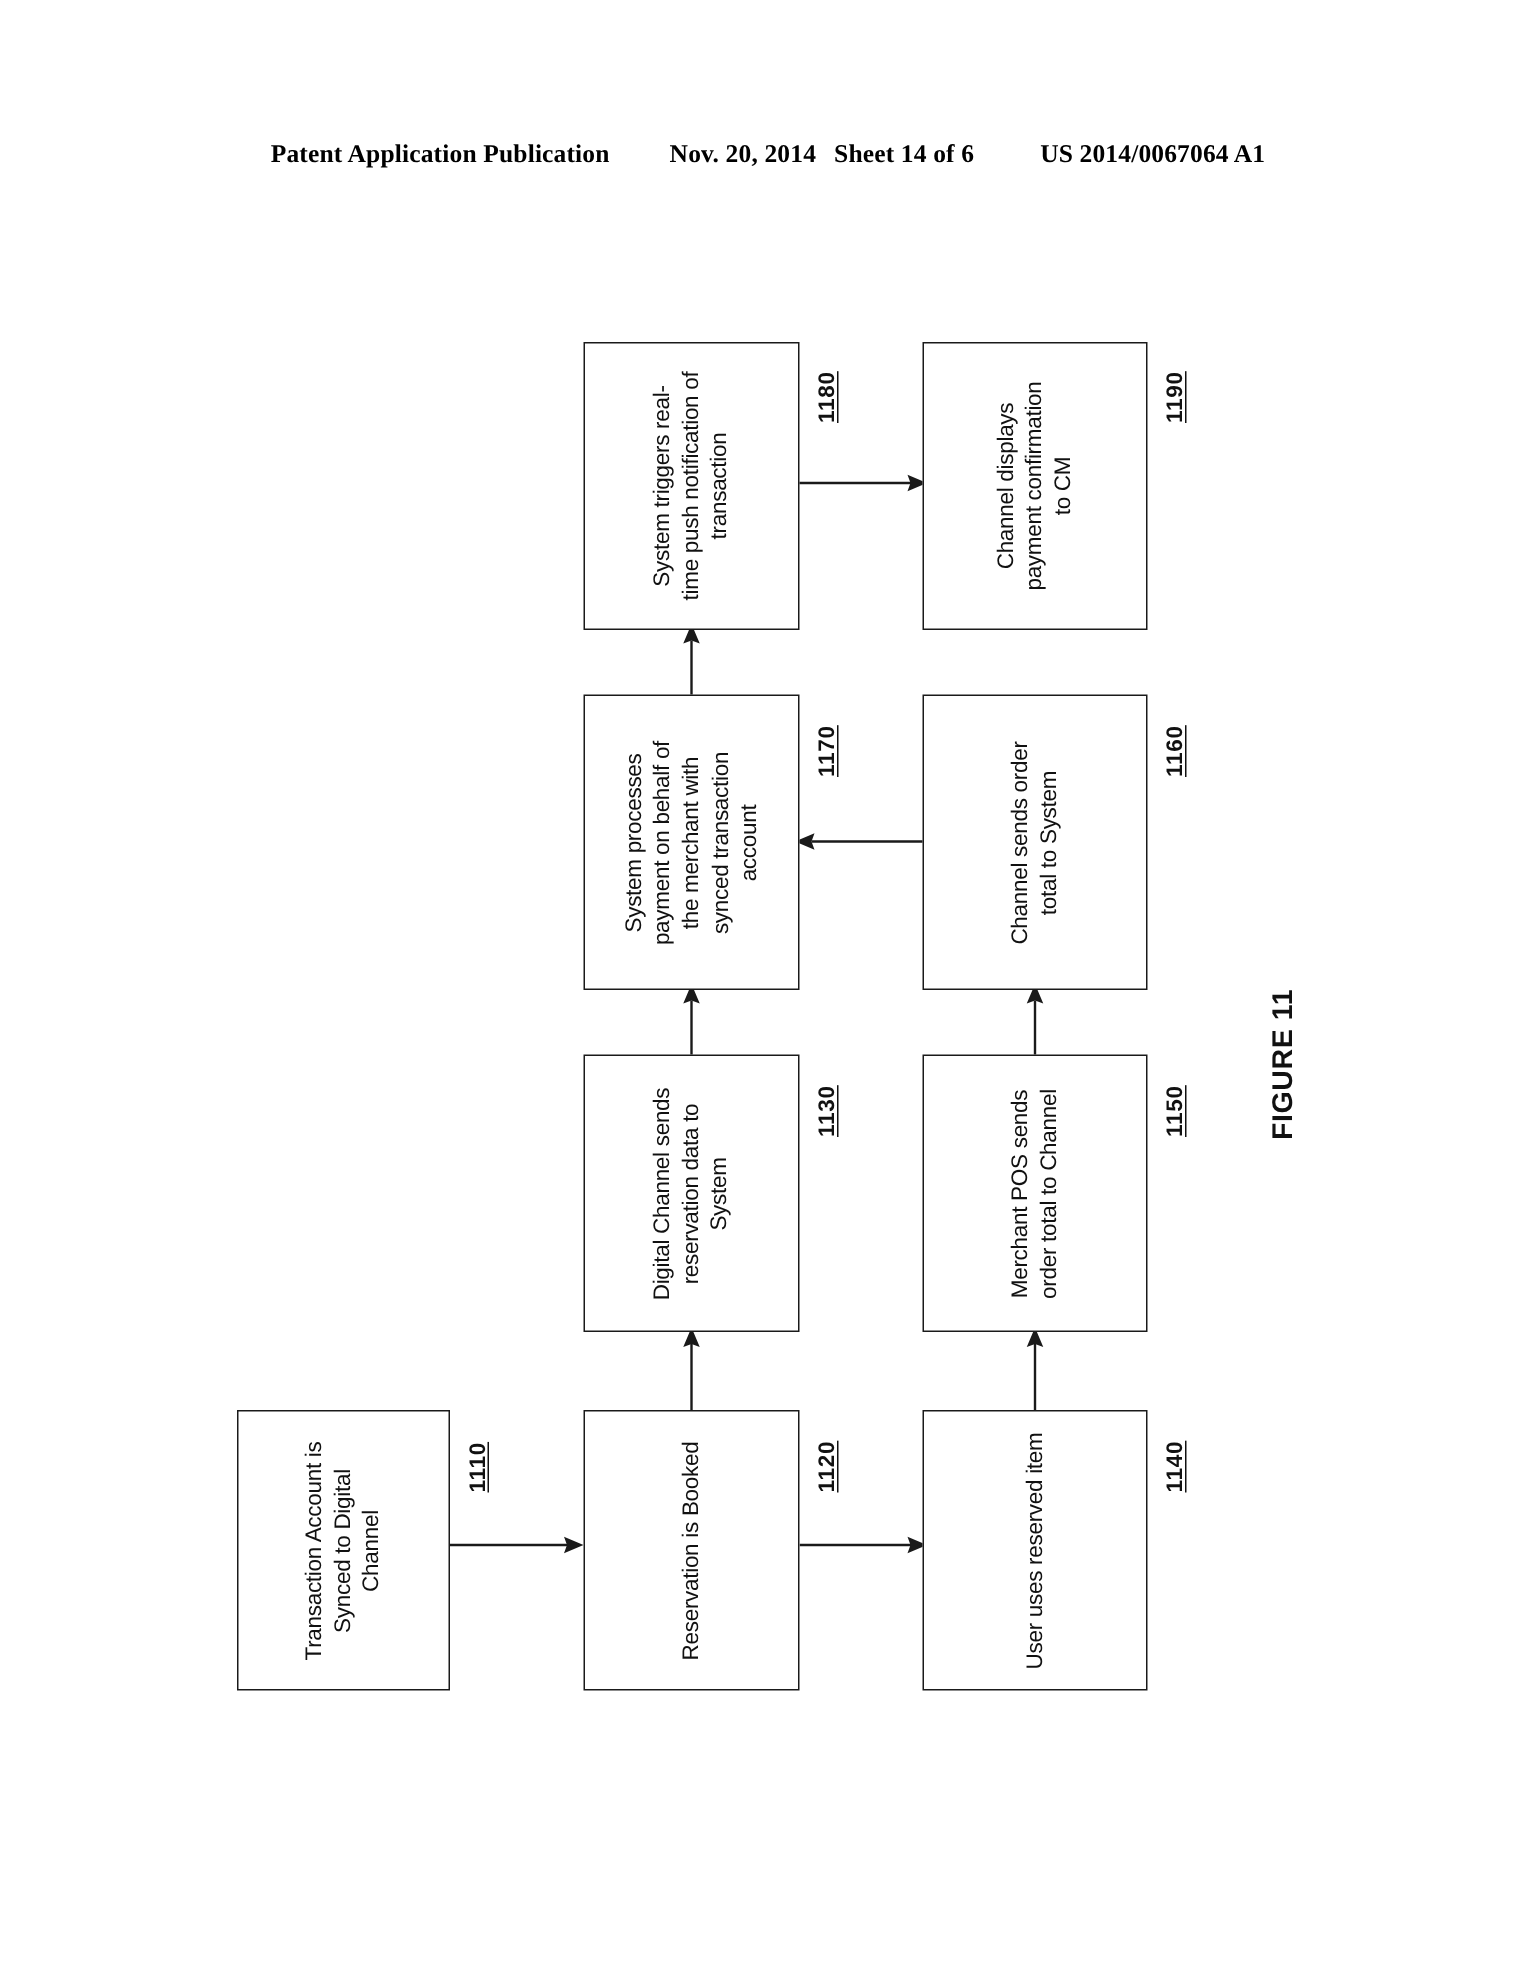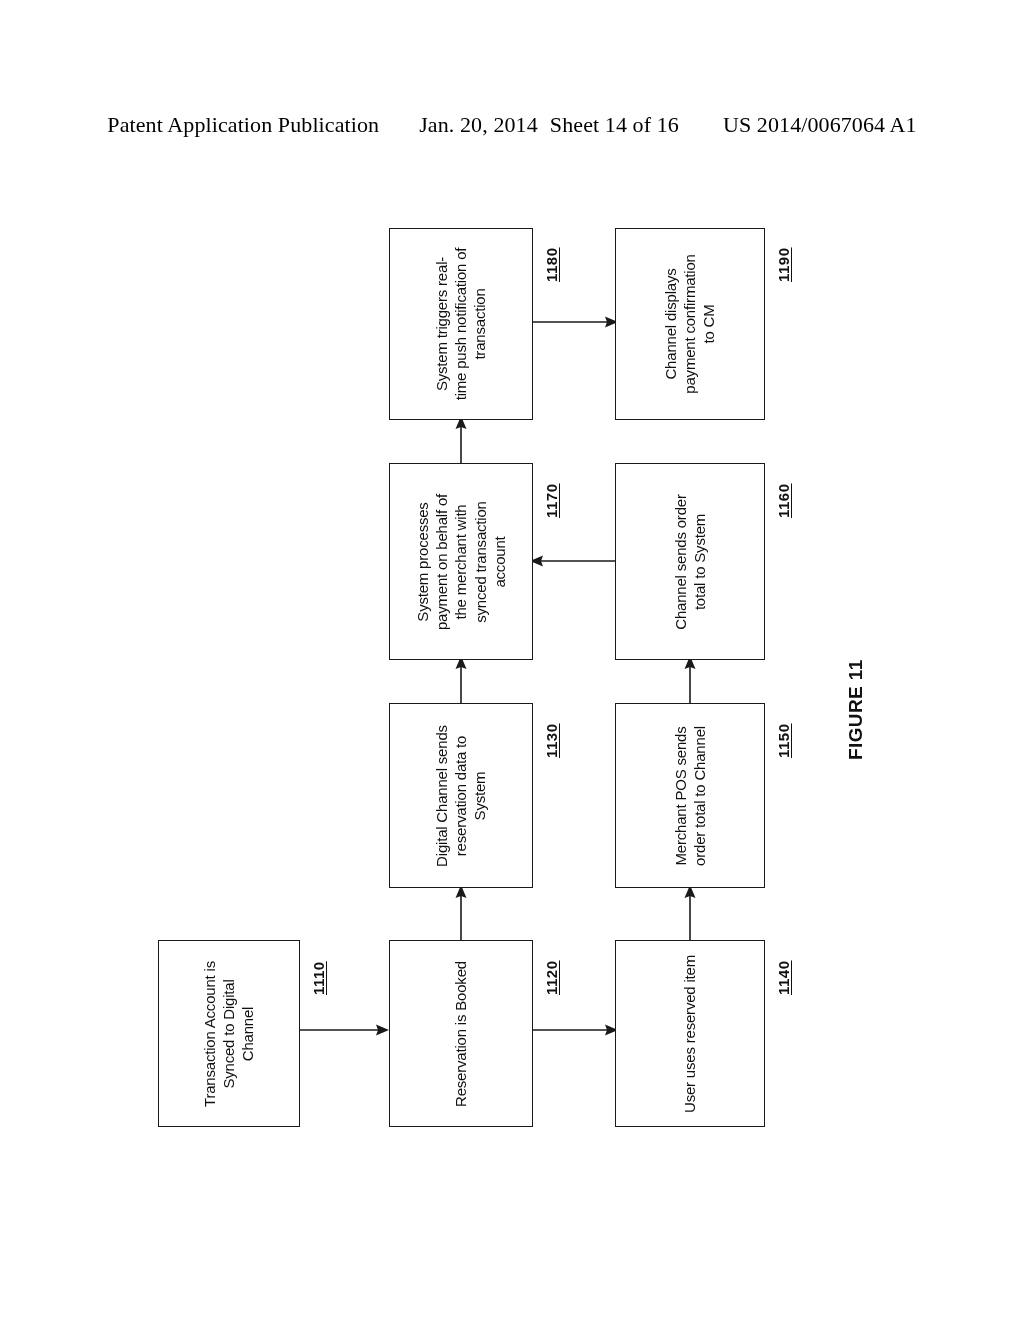--- a/index.html
+++ b/index.html
@@ -19,26 +19,25 @@
   #page-header {
     position: absolute;
     top: 86px;
     left: 0;
     width: 1024px;
     height: 34px;
     display: flex;
     justify-content: center;
     align-items: center;
     font-family: "Liberation Serif", serif;
-    font-weight: normal;
-    font-size: 22px;
+    font-weight: bold;
+    font-size: 17px;
     color: #000;
     letter-spacing: 0.1px;
     white-space: nowrap;
-    margin-top: 22px;
   }
   #page-header .hdr-seg { display: inline-block; }
   #page-header .gap-lg { display: inline-block; width: 40px; }
   #page-header .gap-sm { display: inline-block; width: 12px; }
   #page-header .gap-md { display: inline-block; width: 44px; }
 
   
   #diagram {
     position: absolute;
     top: 0;
@@ -144,23 +143,23 @@
   .connector polygon {
     fill: #1a1a1a;
   }
 </style>
 </head>
 <body>
 
 <div id="page-header">
   <span class="hdr-seg">Patent Application Publication</span>
   <span class="gap-lg"></span>
-  <span class="hdr-seg">Jan. 20, 2014</span>
+  <span class="hdr-seg">Nov. 20, 2014</span>
   <span class="gap-sm"></span>
-  <span class="hdr-seg">Sheet 14 of 16</span>
+  <span class="hdr-seg">Sheet 14 of 6</span>
   <span class="gap-md"></span>
   <span class="hdr-seg">US 2014/0067064 A1</span>
 </div>
 
 <div id="diagram">
 
   <svg class="connector" style="left:300px; top:1020px;" width="92" height="20" viewBox="0 0 92 20">
     <line x1="0" y1="10" x2="80" y2="10"></line>
     <polygon points="89,10 76,4.5 78,10 76,15.5"></polygon>
   </svg>

